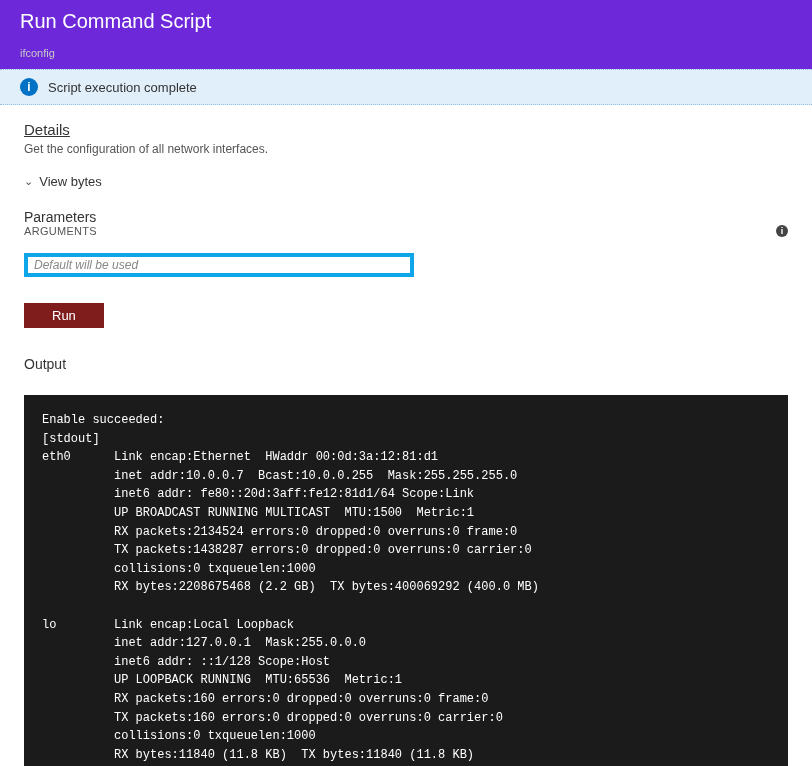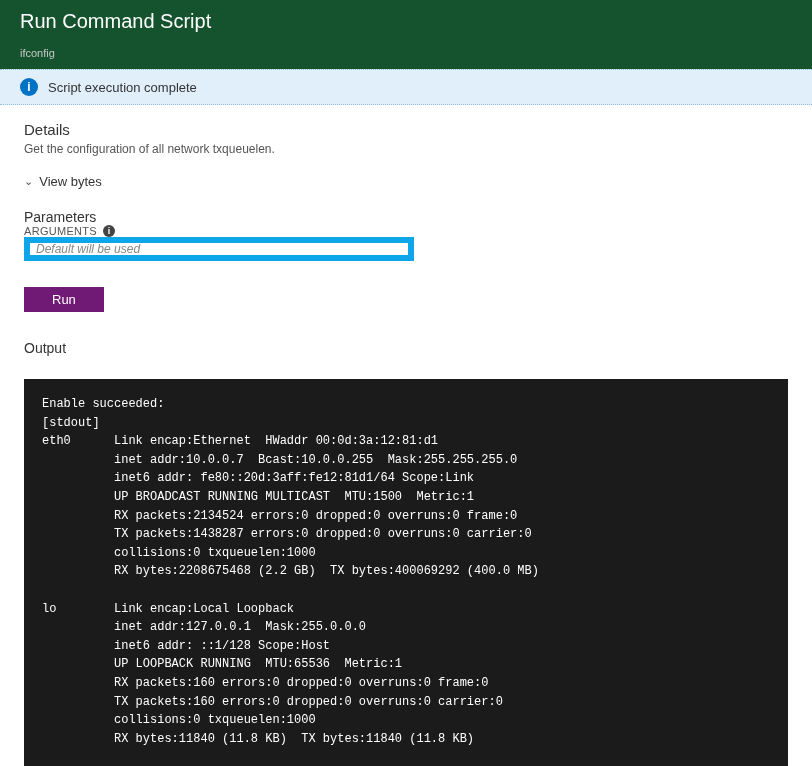--- a/index.html
+++ b/index.html
@@ -1,18 +1,18 @@
 <!DOCTYPE html>
 <html><head>
 <meta charset="utf-8">
 <style>
   * { box-sizing: border-box; }
   html, body { margin: 0; padding: 0; font-family: "Segoe UI", Arial, sans-serif; background: #ffffff; }
   .header {
-    background: #14532d;
+    background: #6d28d9;
     color: #fff;
     padding: 10px 36px 10px 20px;
   }
   .header .title {
     font-size: 20px;
     font-weight: 300;
     margin: 0;
   }
   .header .subtitle {
     font-size: 11px;
@@ -45,20 +45,21 @@
     font-size: 13px;
     color: #333;
   }
   .content {
     padding: 16px 24px;
   }
   .section-title {
     font-size: 15px;
     color: #333;
     margin: 0 0 4px 0;
+    text-decoration: underline;
   }
   .section-desc {
     font-size: 12px;
     color: #555;
     margin: 0 0 18px 0;
   }
   .view-script {
     display: flex;
     align-items: center;
     font-size: 13px;
@@ -72,21 +73,22 @@
     margin-right: 6px;
     color: #555;
   }
   .params-heading {
     font-size: 14px;
     color: #333;
   }
   .field-label-row {
     display: flex;
     align-items: center;
-    margin-bottom: 0;
+    margin-bottom: 16px;
+    justify-content: space-between;
   }
   .field-label {
     font-size: 11px;
     letter-spacing: 0.3px;
     color: #555;
     margin-right: 6px;
   }
   .info-circ {
     width: 12px;
     height: 12px;
@@ -95,34 +97,34 @@
     color: #fff;
     font-size: 9px;
     font-weight: bold;
     display: flex;
     align-items: center;
     justify-content: center;
   }
   .text-input {
     width: 390px;
     height: 24px;
-    border: 6px solid #0ea5e9;
+    border: 4px solid #0ea5e9;
     font-size: 12px;
     font-style: italic;
     color: #666;
     padding: 2px 6px;
     outline: none;
   }
   .text-input::placeholder {
     color: #888;
     font-style: italic;
   }
   .run-btn {
     margin-top: 26px;
-    background: #701a75;
+    background: #7f1d1d;
     color: #fff;
     border: none;
     font-size: 13px;
     padding: 5px 28px;
     cursor: pointer;
   }
   .output-heading {
     font-size: 14px;
     color: #333;
     margin-top: 28px;
@@ -148,21 +150,21 @@
 </div>
 
 <div class="status-bar">
   <div class="info-icon">i</div>
   <div class="status-text">Script execution complete</div>
 </div>
 
 <div class="content">
 
   <div class="section-title">Details</div>
-  <div class="section-desc">Get the configuration of all network txqueuelen.</div>
+  <div class="section-desc">Get the configuration of all network interfaces.</div>
 
   <div class="view-script">
     <span class="chevron">⌄</span>
     <span>View bytes</span>
   </div>
 
   <div class="params-heading">Parameters</div>
 
   <div class="field-label-row">
     <span class="field-label">ARGUMENTS</span>

